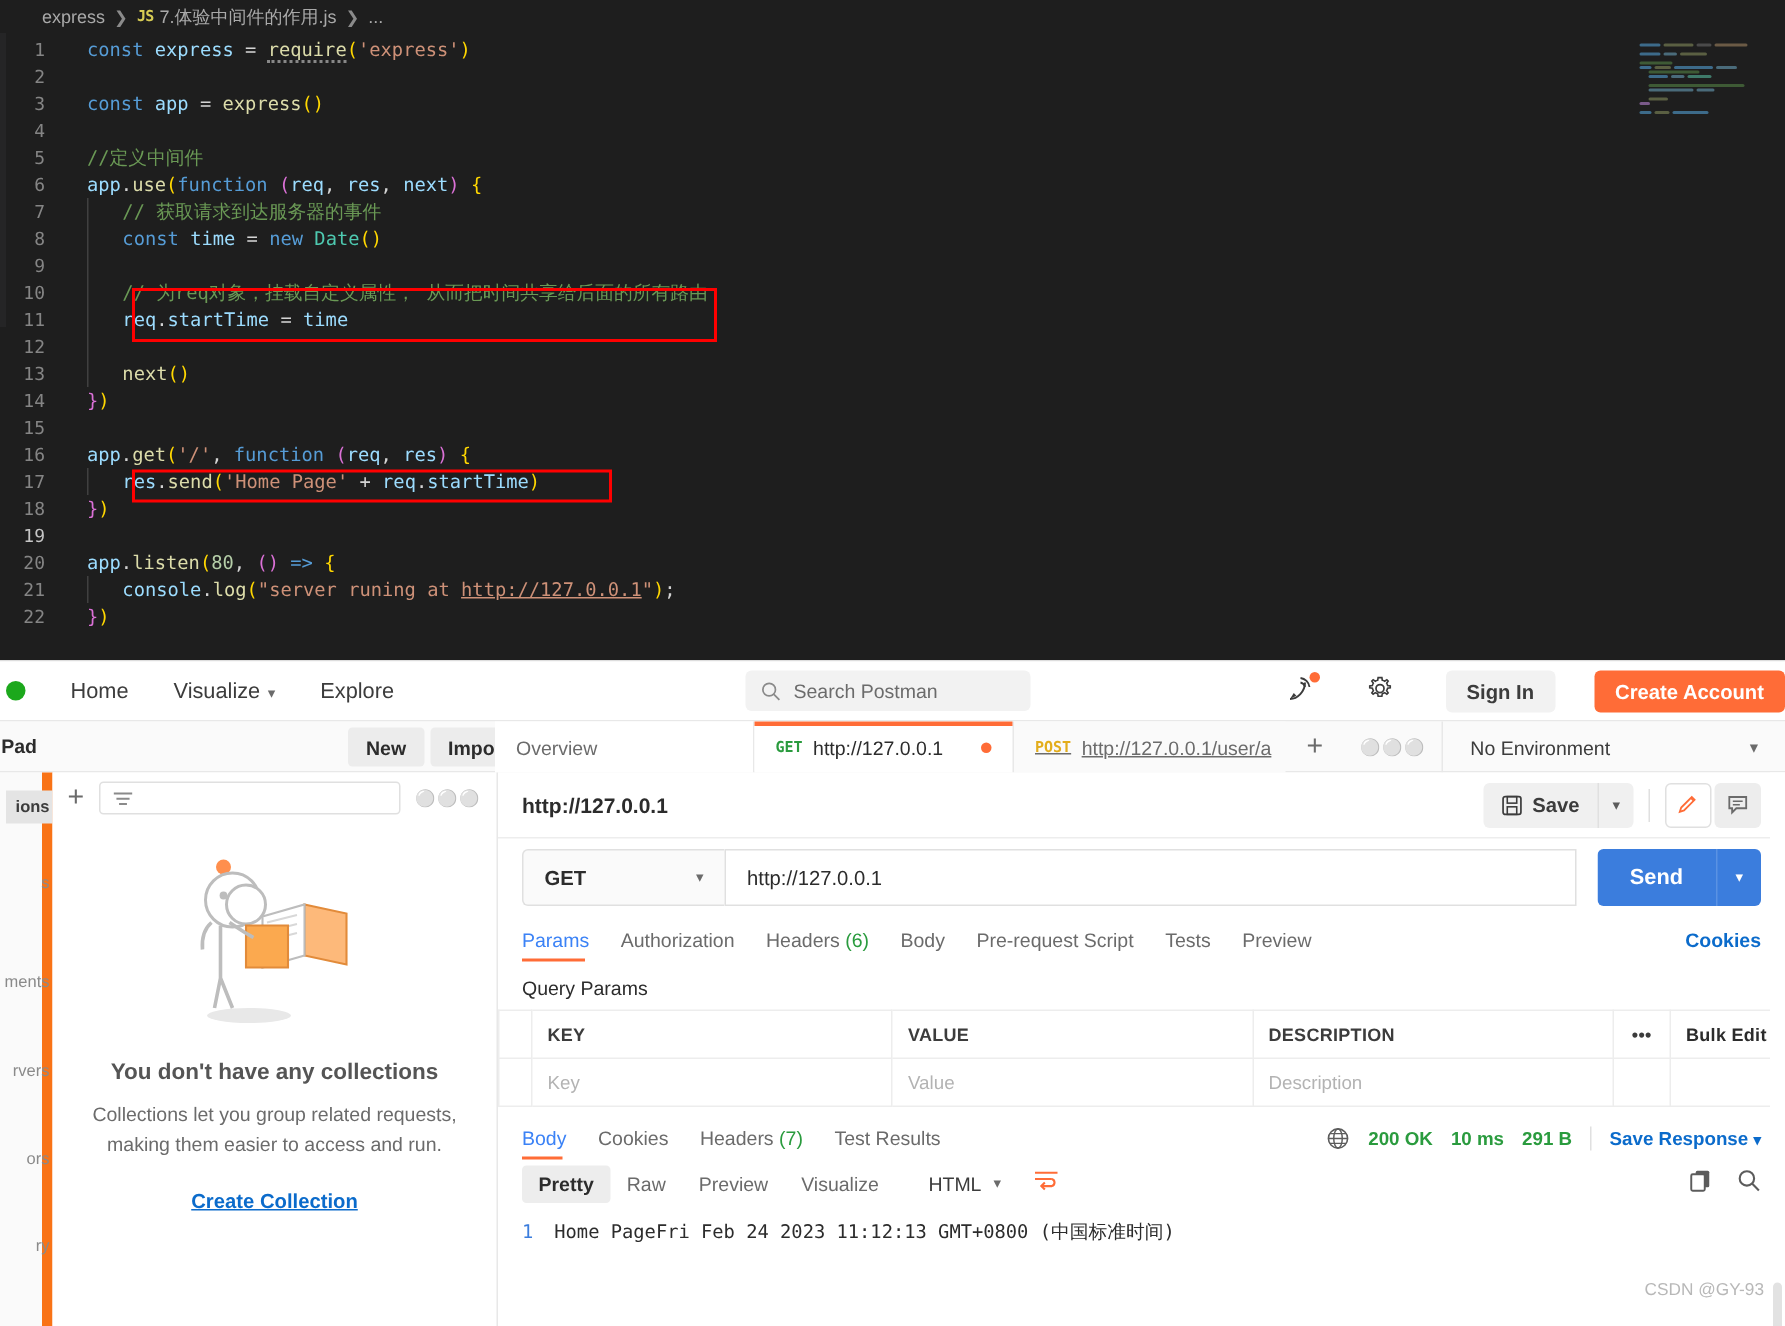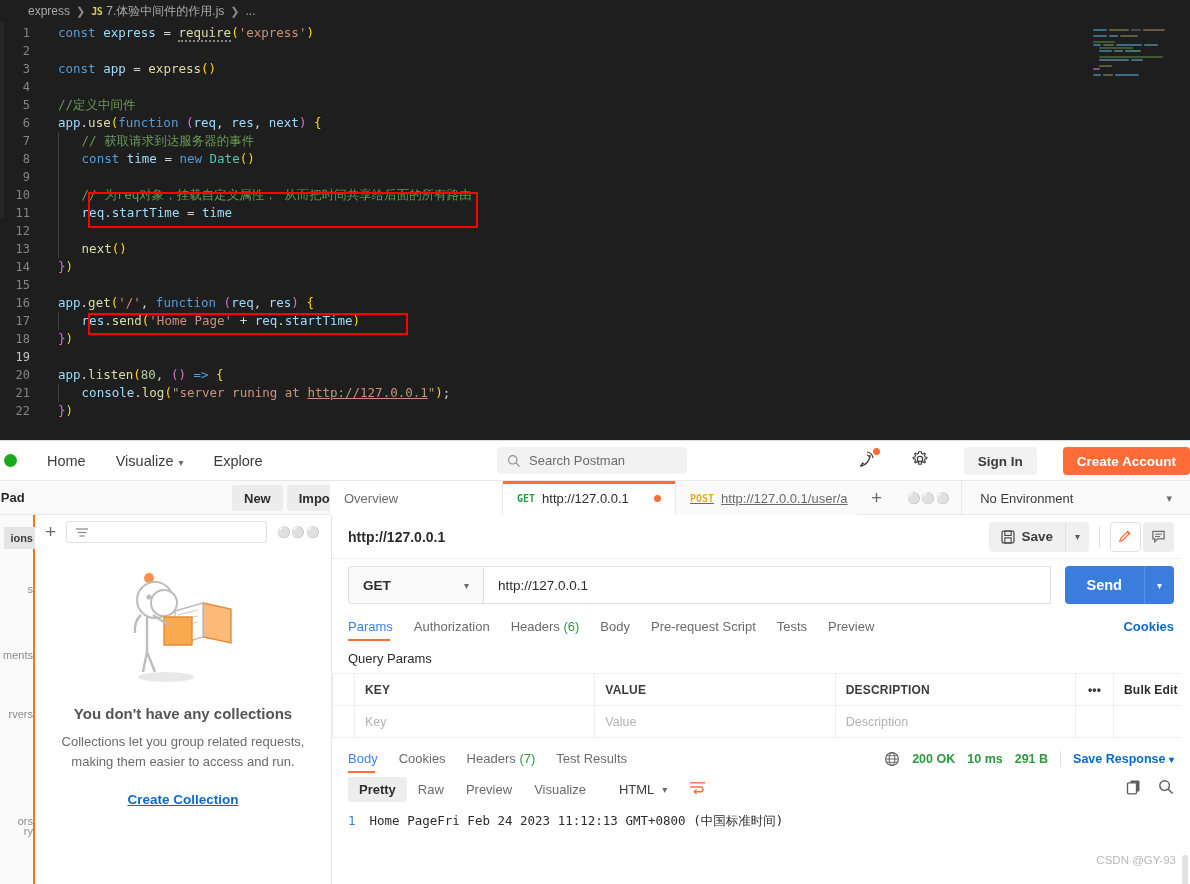--- a/index.html
+++ b/index.html
@@ -127,21 +127,21 @@
   .meth{ font-size:10px; font-weight:bold; font-family:"DejaVu Sans Mono",monospace;}
   .meth.get{ color:#2a9b3e; }
   .meth.post{ color:#e3ad1b; }
   .tabdot{ width:7px; height:7px; border-radius:50%; background:#ff6c37; margin-left:auto;}
   .tab-plus{ display:flex; align-items:center; padding:0 14px; font-size:19px; color:#6b6b6b; border-right:1px solid transparent;}
   .tab-dots{ display:flex; align-items:center; padding:0 10px; font-size:11px; color:#6b6b6b; letter-spacing:1px; border-right:1px solid #e8e8e8;}
   .env-sel{ display:flex; align-items:center; justify-content:space-between; flex:1; padding:0 18px; font-size:13px; color:#3c3c3c;}
 
   
   #pm-body{ position:absolute; top:74px; left:0; right:0; bottom:0; display:flex;}
-  #pm-iconrail{ width:35px; background:#fafafa; border-right:2px solid #f97316;text-align:center; }
+  #pm-iconrail{ width:35px; background:#fafafa; border-right:7px solid #f97316;text-align:center; }
   #pm-sidelabels{
     position:absolute; left:0; top:0; width:35px; bottom:0; font-size:11px; color:#8a8a8a;
   }
   .side-it{ position:absolute; right:2px; white-space:nowrap; }
   .side-it.sel{ background:#e4e4e4; color:#3c3c3c; font-weight:bold; padding:5px 2px 5px 6px; right:0;}
   #pm-collections{
     width:297px; border-right:1px solid #e8e8e8; background:#fff; position:relative;
   }
   .coll-top{ height:34px; display:flex; align-items:center; gap:10px; padding:0 10px;}
   .coll-plus{ font-size:19px; color:#6b6b6b;}
@@ -395,21 +395,21 @@
   </div>
 
   <div id="pm-body">
 
     <div id="pm-iconrail">
       <div id="pm-sidelabels">
         <div class="side-it sel" style="top:12px;">ions</div>
         <div class="side-it" style="top:68px;">s</div>
         <div class="side-it" style="top:134px;">ments</div>
         <div class="side-it" style="top:193px;">rvers</div>
-        <div class="side-it" style="top:252px;margin-top:48px;">ors</div>
+        <div class="side-it" style="top:252px;">ors</div>
         <div class="side-it" style="top:310px;">ry</div>
       </div>
     </div>
 
     <div id="pm-collections">
       <div class="coll-top">
         <span class="coll-plus">+</span>
         <div class="coll-filter">
           <svg width="14" height="11" viewBox="0 0 16 12">
             <line x1="1" y1="2" x2="15" y2="2" stroke="#8a8a8a" stroke-width="1.4"></line>

